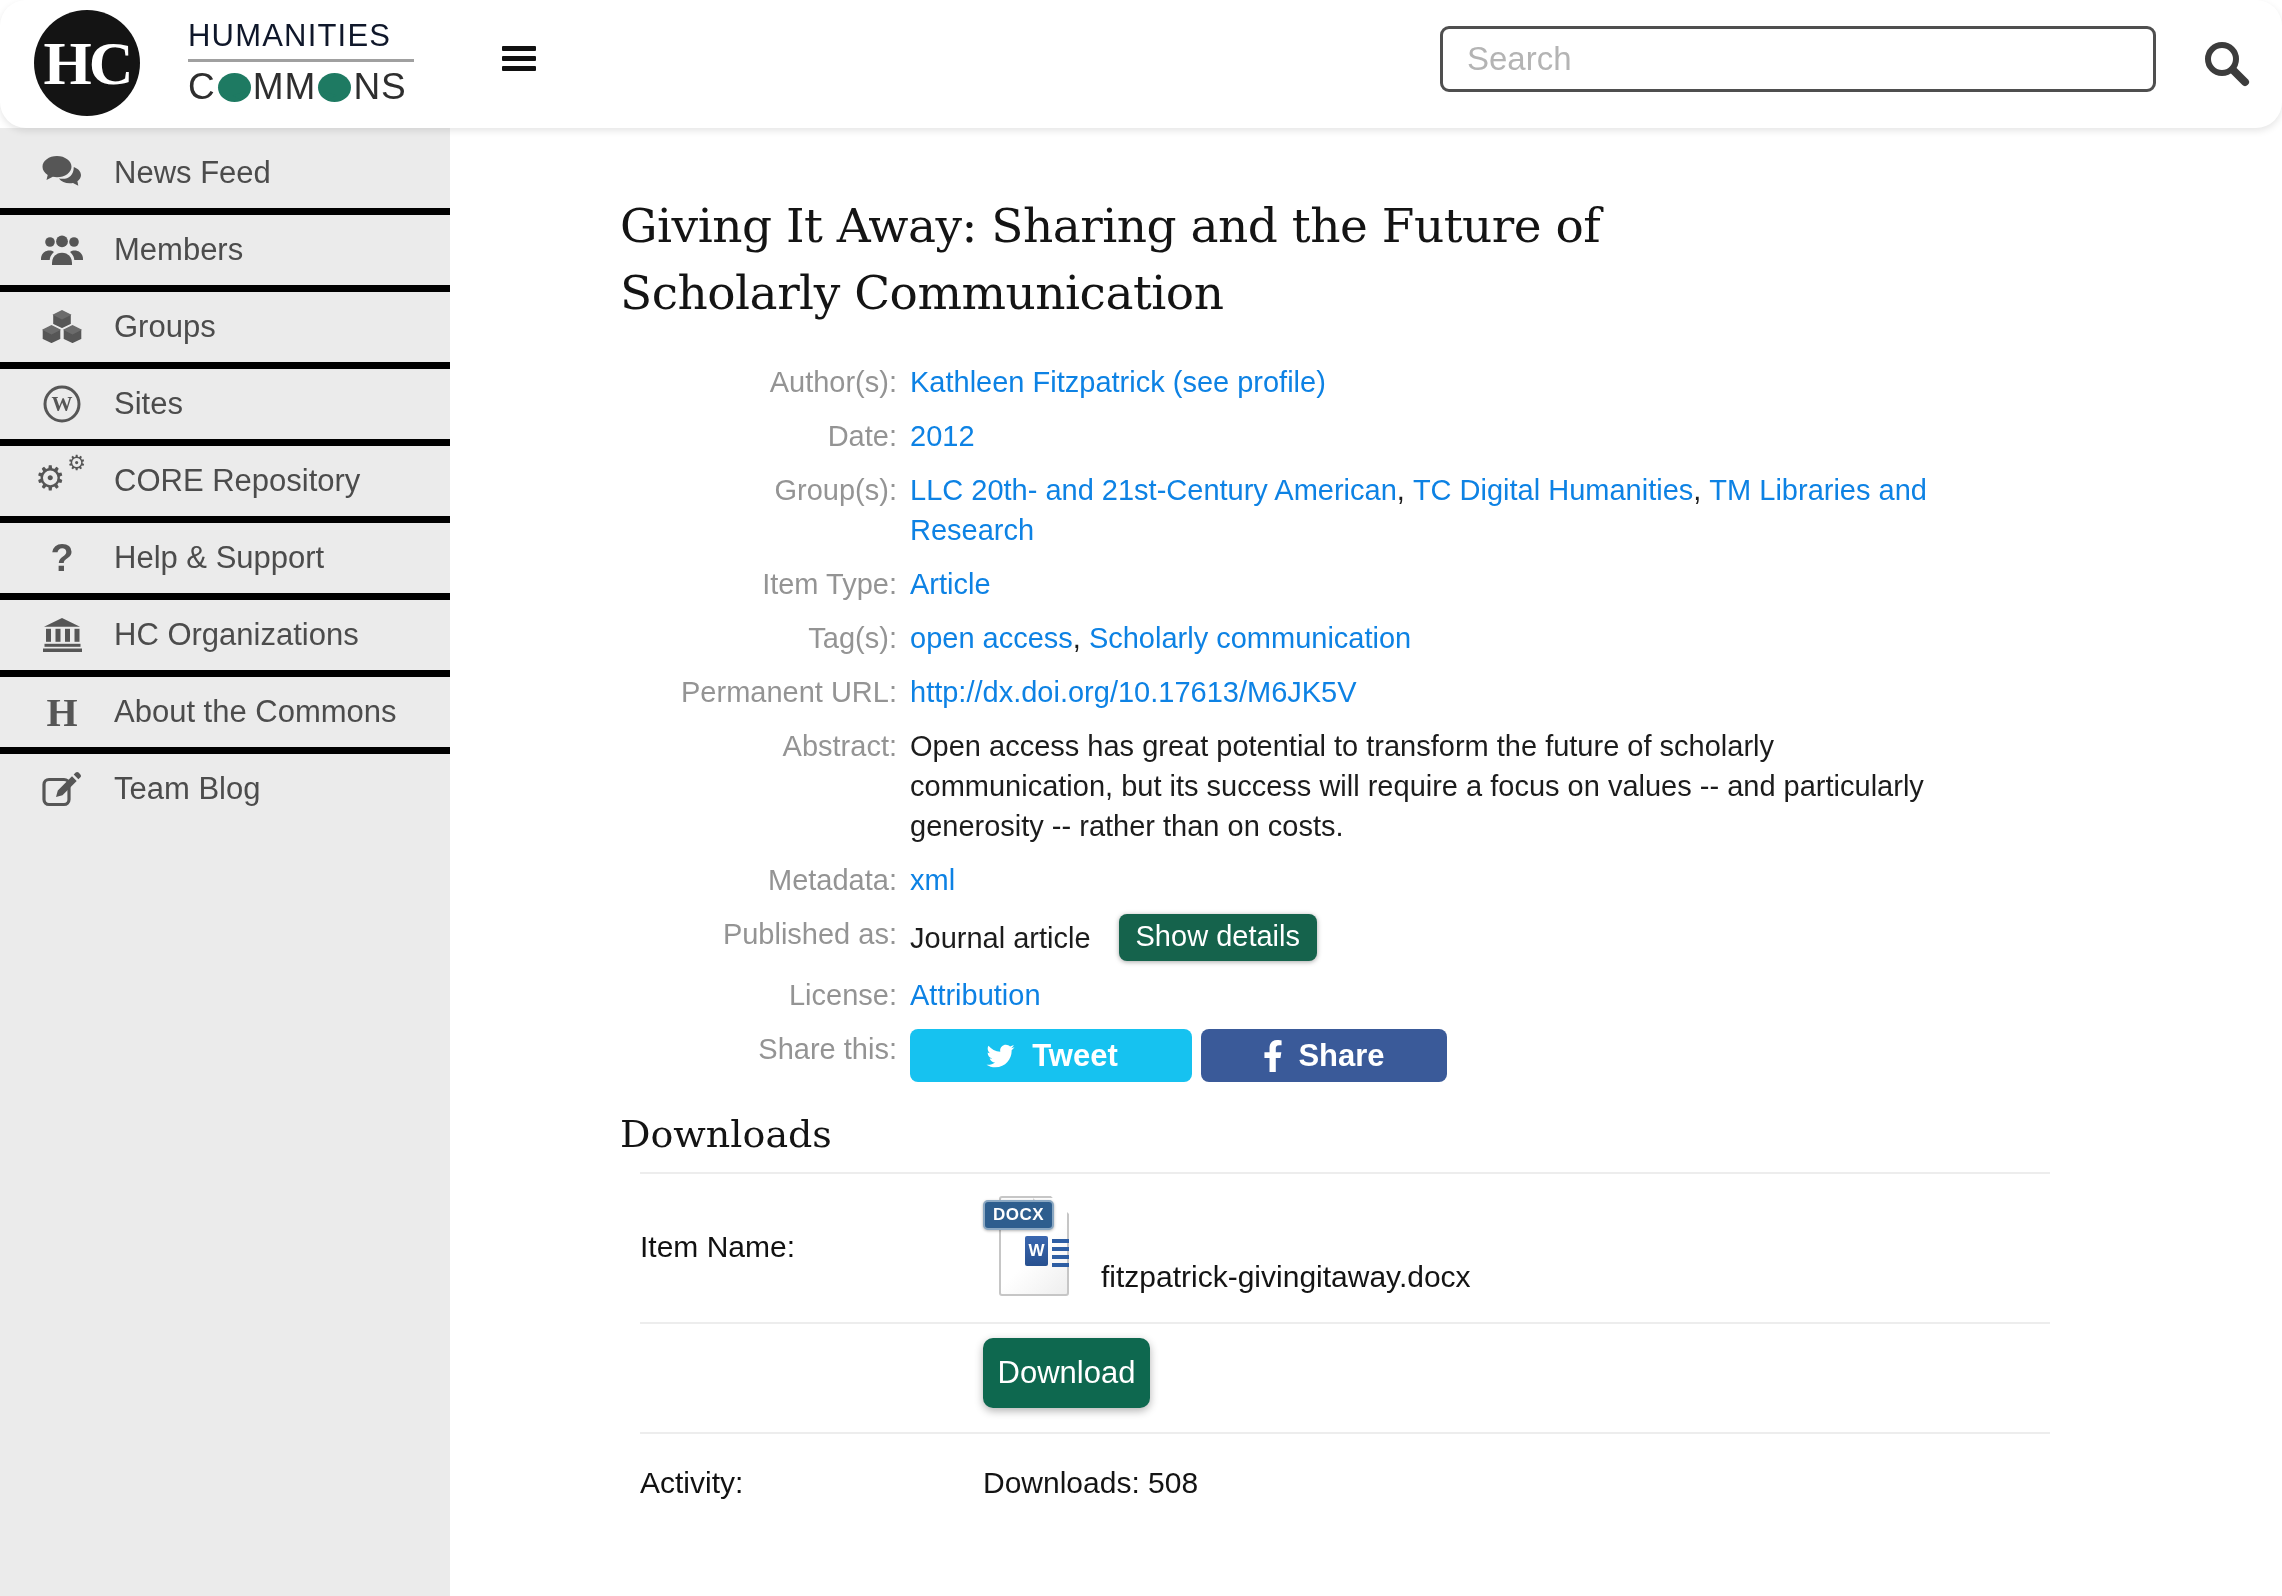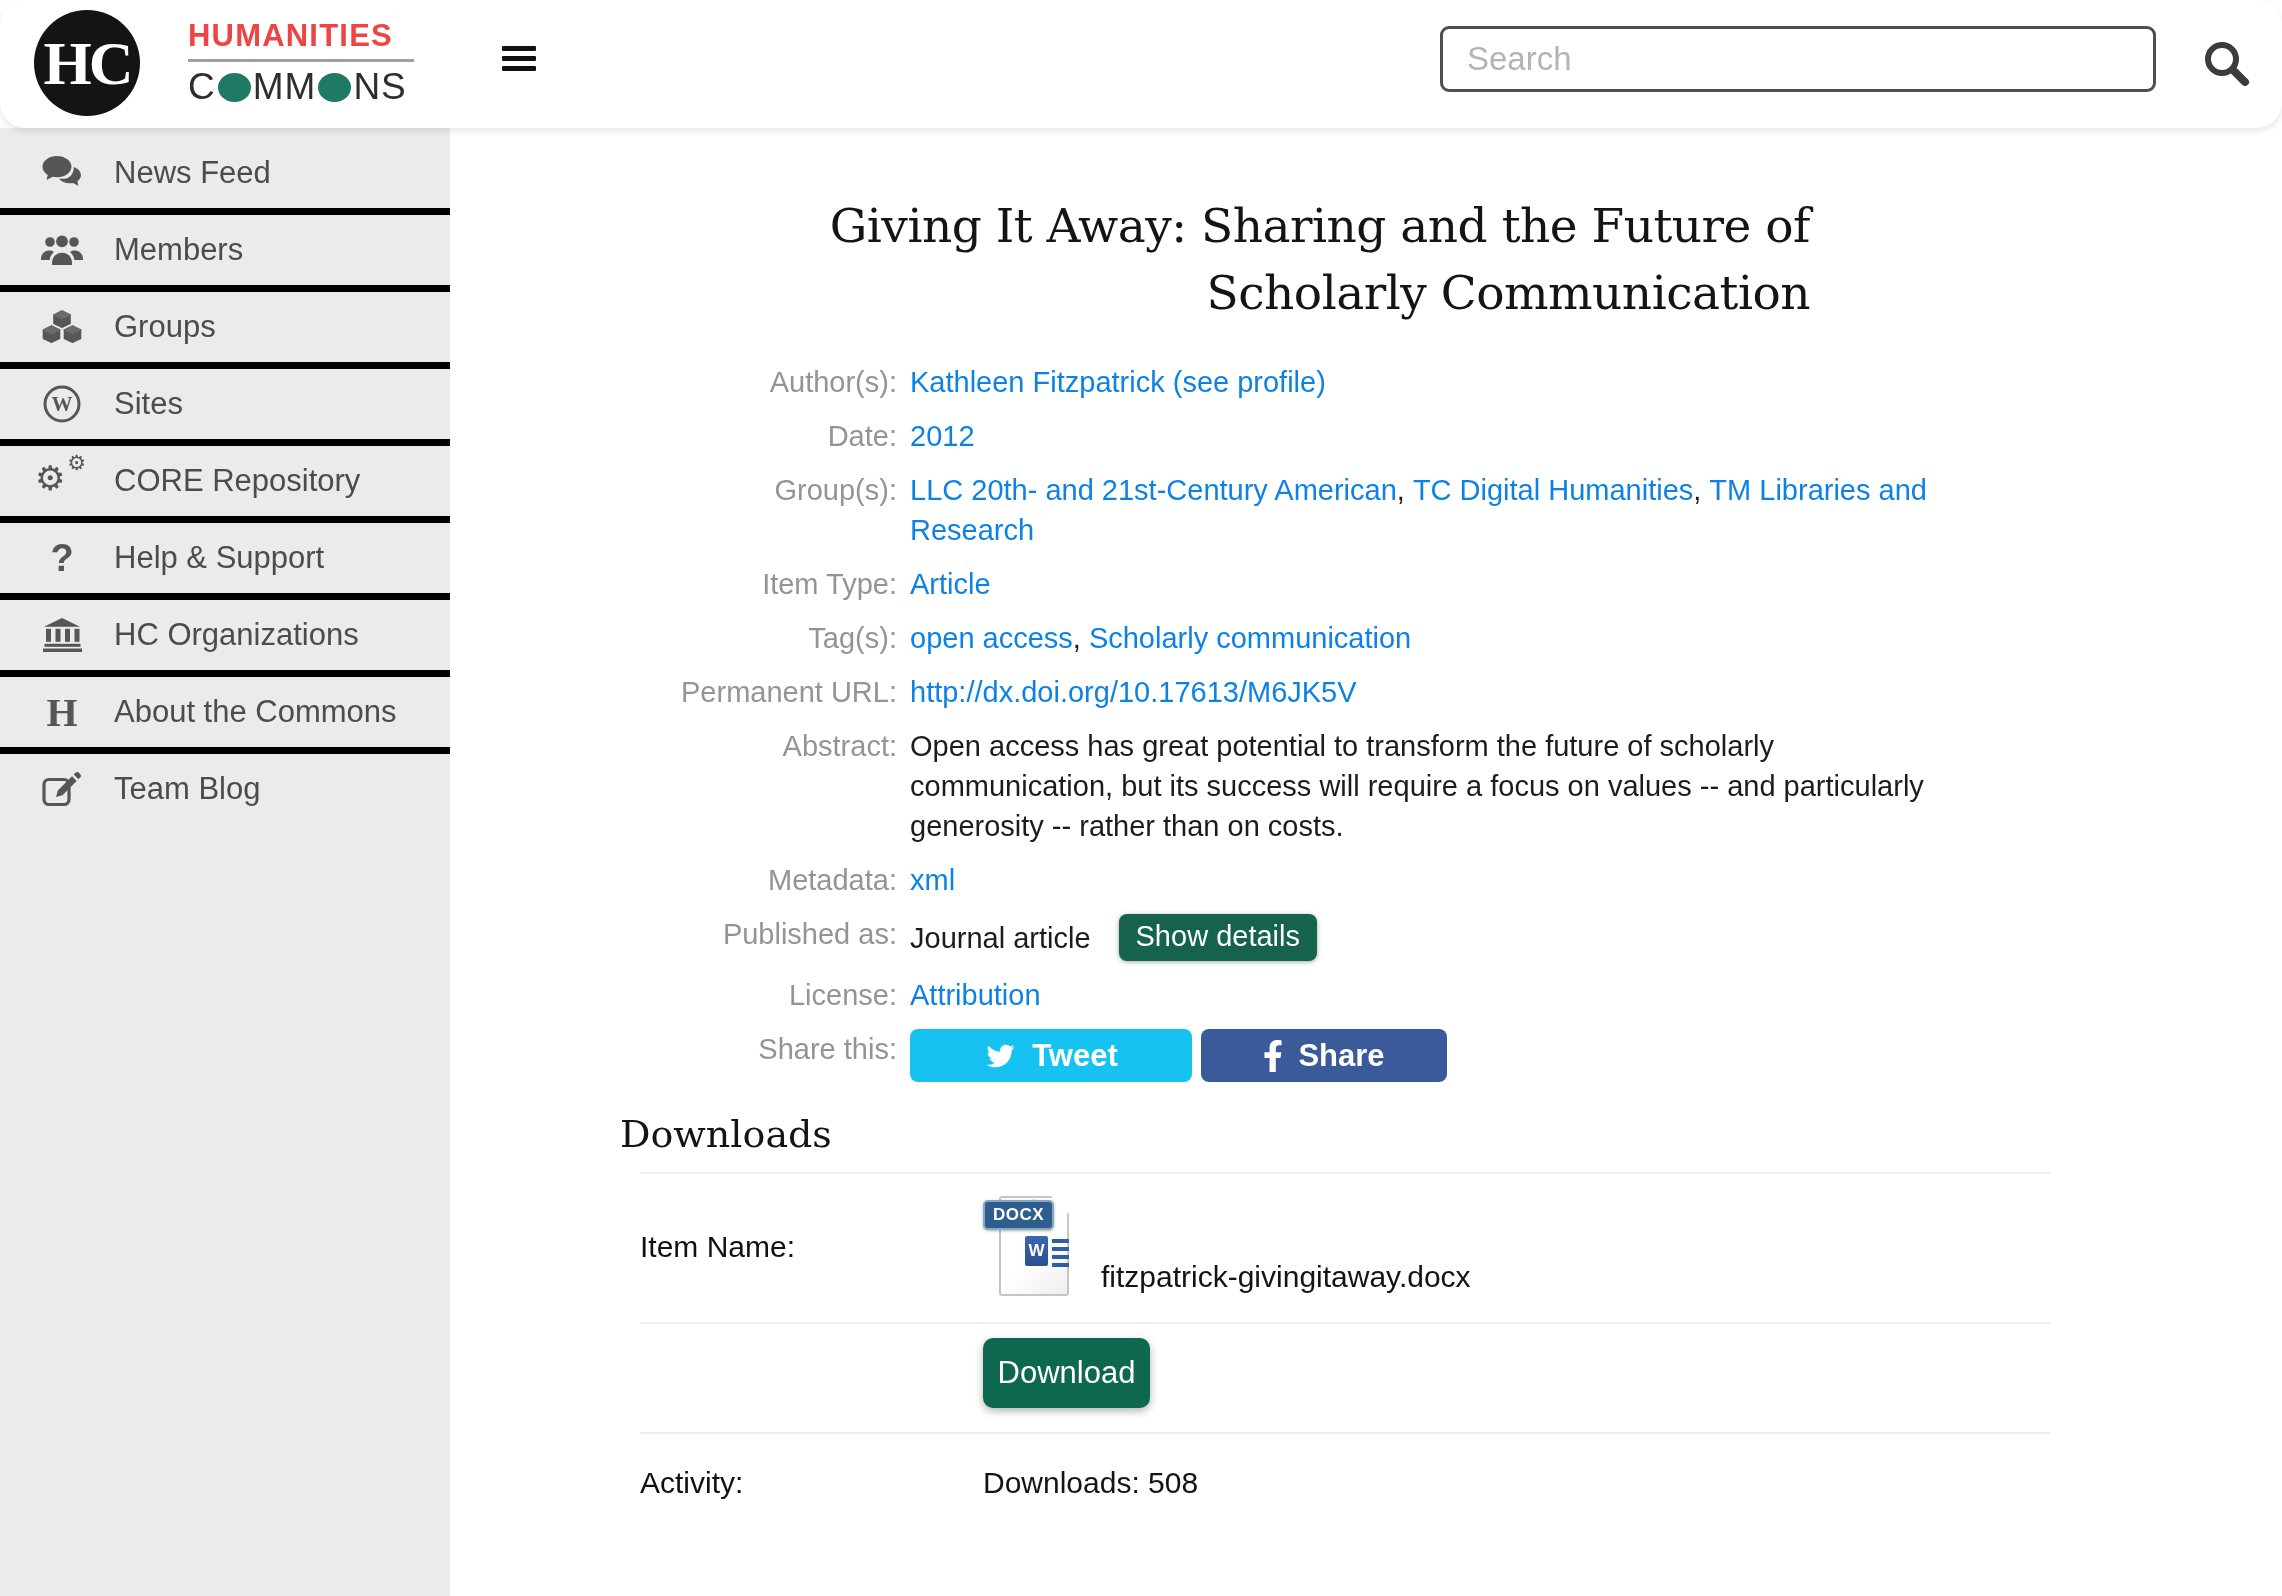--- a/index.html
+++ b/index.html
@@ -6,21 +6,21 @@
   .page { position:relative; width:2282px; height:1596px; background:#fff; overflow:hidden;
           font-family:"Liberation Sans", sans-serif; }
 
   
   .header { position:absolute; top:0; left:0; width:2282px; height:128px; background:#fff;
             box-shadow:0 3px 7px rgba(0,0,0,.10); z-index:10;border-radius:26px; }
   .logo-badge { position:absolute; left:34px; top:10px; width:106px; height:106px; border-radius:50%;
                 background:#141414; color:#fff; font-family:"Liberation Serif", serif; font-weight:bold;
                 font-size:62px; letter-spacing:-3px; display:flex; align-items:center; justify-content:center; }
   .logo-text { position:absolute; left:188px; top:18px; width:226px; cursor:pointer; }
-  .logo-line1 { font-size:31px; font-weight:700; color:#ef4444; letter-spacing:1.2px; }
+  .logo-line1 { font-size:31px; font-weight:400; color:#0f172a; letter-spacing:1.2px; }
   .logo-rule { height:3px; background:#a0a0a0; margin:5px 0 4px; }
   .logo-line2 { font-size:37px; color:#2e2e2e; letter-spacing:1px; display:flex; align-items:center; }
   .bubble { width:33px; height:29px; background:var(--logo-green,#1e7a62); border-radius:50%;
             position:relative; margin:0 2px; }
   .bubble::after { content:""; position:absolute; bottom:-5px; width:0; height:0;
                    border:7px solid transparent; border-top-color:var(--logo-green,#1e7a62); }
   .bubble.b1::after { right:3px; transform:rotate(-18deg); }
   .bubble.b2::after { left:3px;  transform:rotate(18deg); }
 
   .hamburger { position:absolute; left:502px; top:46px; width:34px; cursor:pointer; }
@@ -44,21 +44,21 @@
   .glyph-q { font-size:38px; font-weight:bold; color:#565656; }
   .glyph-h { font-family:"Liberation Serif", serif; font-size:40px; font-weight:600; color:#565656; }
   .gears { position:relative; width:48px; height:44px; color:#565656; font-family:"DejaVu Sans", sans-serif; }
   .gear-b { position:absolute; left:-3px; top:2px; font-size:34px; line-height:34px; }
   .gear-s { position:absolute; right:0px; top:-6px; font-size:21px; line-height:21px; }
 
   
   .main { position:absolute; top:128px; left:450px; width:1832px; height:1468px; background:#fff;
           padding:36px 0 0 170px; box-sizing:border-box; }
   .title { font-family:"DejaVu Serif", serif; font-weight:500; font-size:47px; line-height:67px;
-           letter-spacing:-0.5px; color:#141414; max-width:1190px; margin:28px 0 15px;text-align:right; }
+           letter-spacing:-0.5px; color:#141414; max-width:1190px; margin:28px 0 15px; }
 
   .meta { margin-top:36px; }
   .meta-row { display:flex; margin-bottom:14px; }
   .meta-label { width:277px; flex:none; text-align:right; color:var(--label-gray,#949494);
                 font-size:29px; line-height:40px; }
   .meta-value { margin-left:13px; max-width:1060px; font-size:29px; line-height:40px; color:#1c1c1c; }
   a.lnk { color:var(--link,#0d82e4); text-decoration:none; cursor:pointer; }
   .comma { color:#1c1c1c; margin-right:8px; }
   .row-flex .meta-value { display:flex; align-items:center; }
   .show-details { margin-left:28px; background:var(--button-green,#15634c); color:#fff; border:none;

